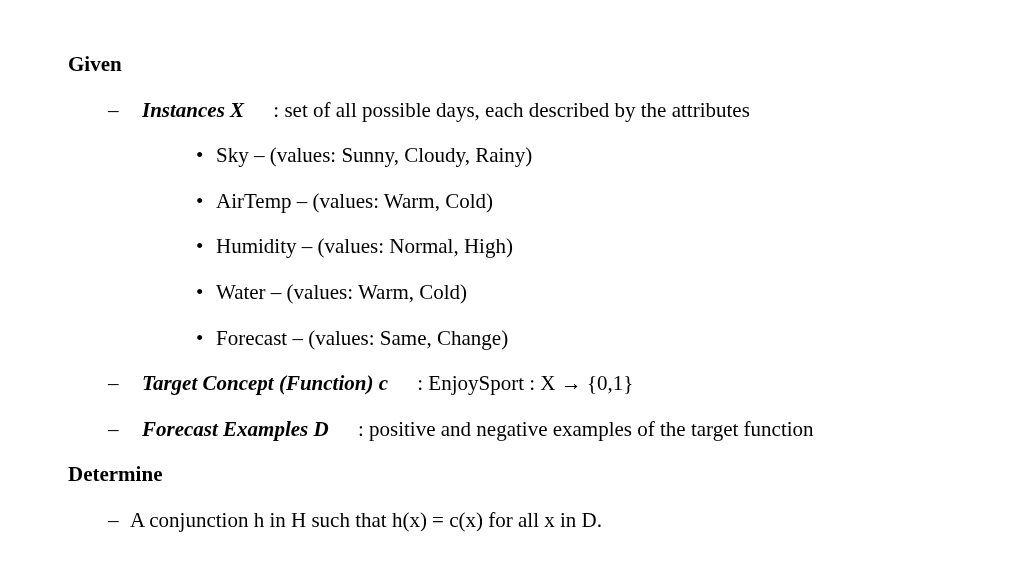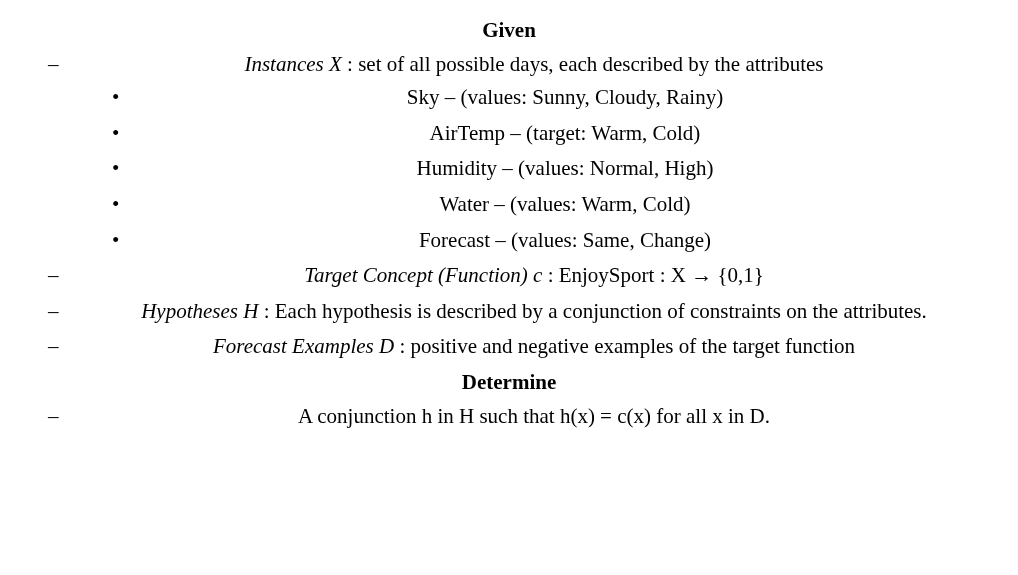--- a/index.html
+++ b/index.html
@@ -1,19 +1,18 @@
 <!DOCTYPE html>
 <html><head>
   <meta charset="utf-8">
   <style>
     * {
-      margin: 0;
+      margin: 12px;
       padding: 0;
       box-sizing: border-box;
-      text-align: center;
     }
     body {
       font-family: "Times New Roman", Times, serif;
       font-size: 21px;
       line-height: 1.6;
       color: #000;
       background: #fff;
       padding: 12px 20px;
       width: 1018px;
     }
@@ -43,45 +42,42 @@
       position: relative;
       margin-bottom: 2px;
     }
     .level2 > li::before {
       content: "•";
       position: absolute;
       left: -20px;
       top: 0;
     }
     .bi {
-      font-weight: normal;
+      font-weight: bold;
       font-style: italic;
     }
   </style>
 </head>
 <body>
 
 <div>
   <div class="section-heading">Given</div>
   <ul class="level1">
     <li>
       <span class="bi">Instances X</span><span> : set of all possible days, each described by the attributes</span>
       <ul class="level2">
         <li>Sky – (values: Sunny, Cloudy, Rainy)</li>
-        <li>AirTemp – (target: Warm, Cold)</li>
+        <li>AirTemp – (values: Warm, Cold)</li>
         <li>Humidity – (values: Normal, High)</li>
         <li>Water – (values: Warm, Cold)</li>
         <li>Forecast – (values: Same, Change)</li>
       </ul>
     </li>
     <li>
       <span class="bi">Target Concept (Function) c</span><span> :   EnjoySport :   X  →  {0,1}</span>
-    </li>
-    <li>
-      <span class="bi">Hypotheses H</span><span> : Each hypothesis is described by a conjunction of constraints on the attributes.</span>
     </li>
     <li>
       <span class="bi">Forecast Examples D</span><span> : positive and negative examples of the target function</span>
     </li>
   </ul>
 </div>
 
 <div>
   <div class="section-heading">Determine</div>
   <ul class="level1">

